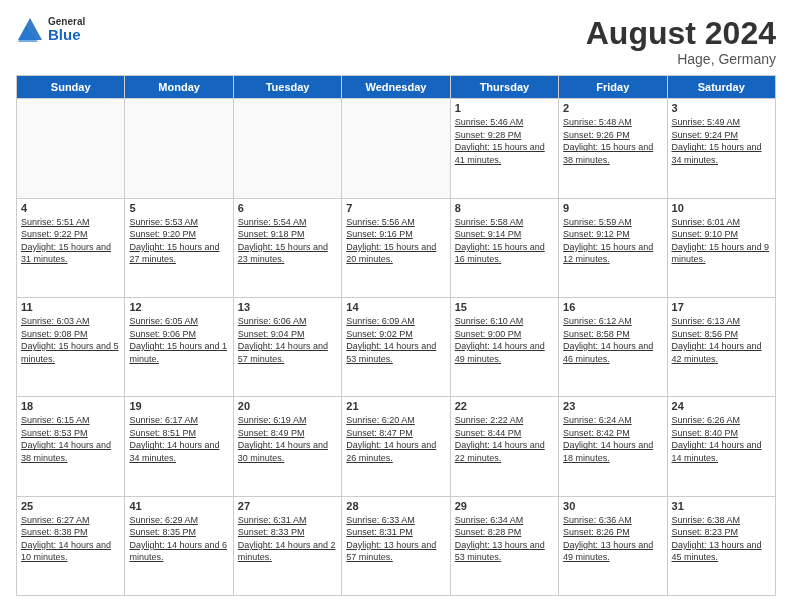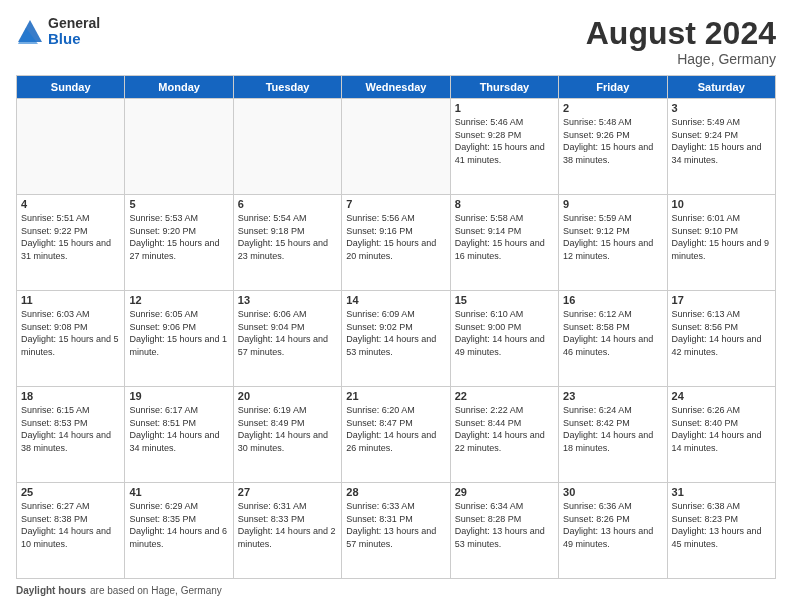--- a/index.html
+++ b/index.html
@@ -27,21 +27,21 @@
       display: flex;
       align-items: center;
       gap: 4px;
     }
     .logo-text {
       display: flex;
       flex-direction: column;
       line-height: 1.1;
     }
     .logo-general {
-      font-size: 14px;
+      font-size: 10px;
       font-weight: bold;
       color: #333;
     }
     .logo-blue {
       font-size: 15px;
       font-weight: bold;
       color: #1565C0;
     }
     .logo-icon {
       width: 28px;
@@ -90,20 +90,21 @@
     .day-num {
       font-size: 11px;
       font-weight: bold;
       color: #333;
       margin-bottom: 2px;
     }
     .day-info {
       font-size: 9px;
       color: #333;
       line-height: 1.4;
+      text-decoration: underline;
     }
     .footer {
       margin-top: 6px;
       font-size: 10px;
       color: #555;
       display: flex;
       gap: 4px;
     }
     .footer-label {
       font-weight: bold;
@@ -339,17 +340,13 @@
           <td>
             <div class="day-num">31</div>
             <div class="day-info">Sunrise: 6:38 AM
 Sunset: 8:23 PM
 Daylight: 13 hours and 45 minutes.</div>
           </td>
         </tr>
       </tbody>
   </table>
 
-  <div class="footer">
-    <span class="footer-label">Daylight hours</span>
-    <span>are based on Hage, Germany</span>
-  </div>
 </div>
 
 </body></html>

